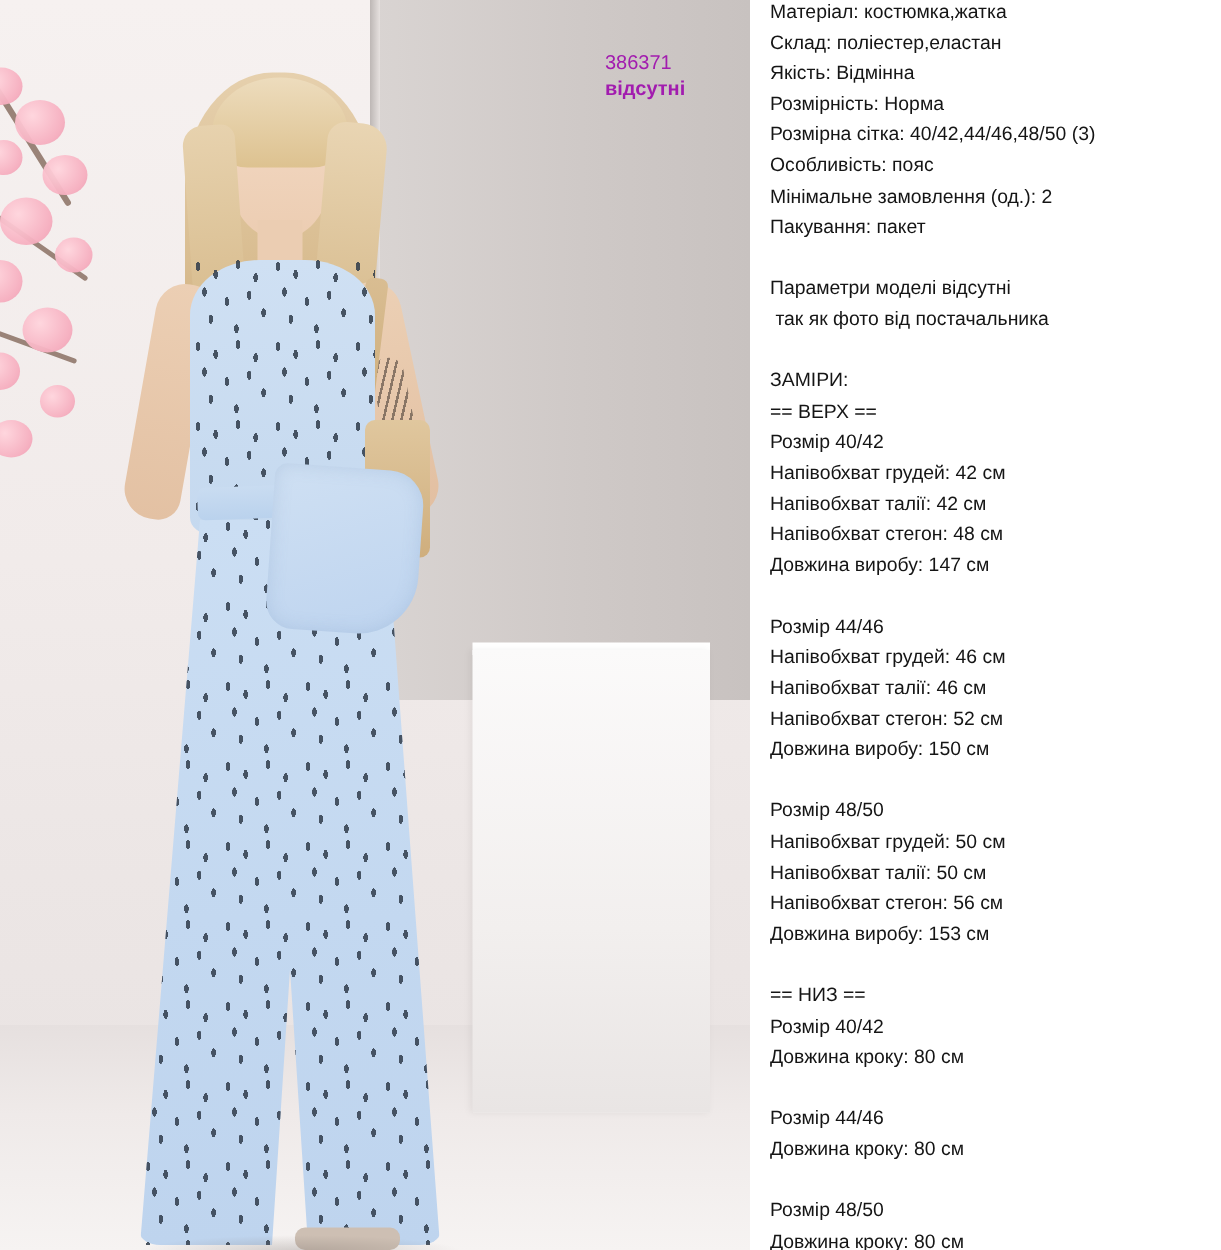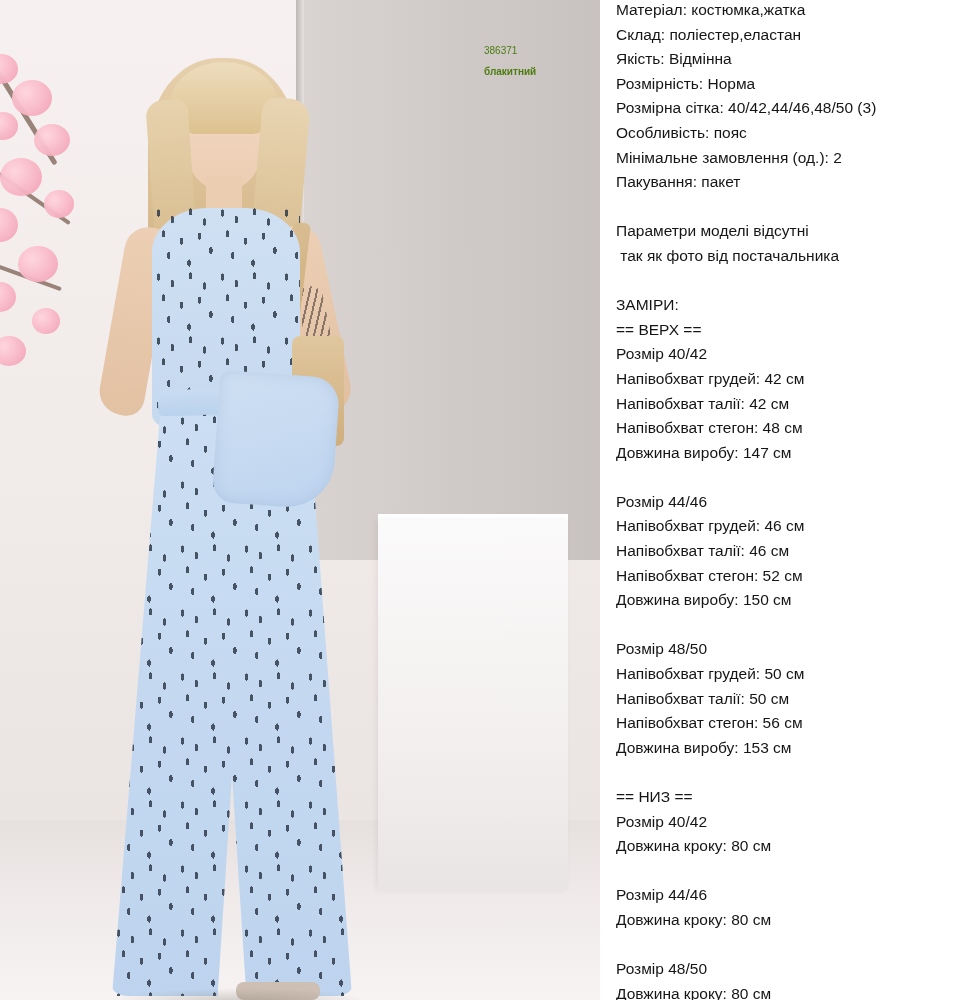--- a/index.html
+++ b/index.html
@@ -271,23 +271,23 @@
     white-space: pre-wrap;
   }
 
   
   .code-block {
     position: absolute;
     left: 484px;
     top: 40px;
     width: 110px;
     font-family: "Liberation Sans", sans-serif;
-    font-size: 10px;
+    font-size: 16px;
     line-height: 21px;
-    color: #4d7c0f;
+    color: #a21caf;
   }
   .code-block .color-name {
     font-weight: bold;
   }
 </style>
 </head>
 <body>
 
 <div class="page">
 
@@ -335,21 +335,21 @@
         <div class="pattern"></div>
       </div>
       <div class="belt-sash"></div>
       <div class="belt-bow"></div>
       <div class="shoe"></div>
       <div class="shadow"></div>
     </div>
 
     <div class="code-block">
       <div>386371</div>
-      <div class="color-name">блакитний</div>
+      <div class="color-name">відсутні</div>
     </div>
   </div>
 
   <div class="info-panel">
     <div class="info-text">Матеріал: костюмка,жатка
 Склад: поліестер,еластан
 Якість: Відмінна
 Розмірність: Норма
 Розмірна сітка: 40/42,44/46,48/50 (3)
 Особливість: пояс

